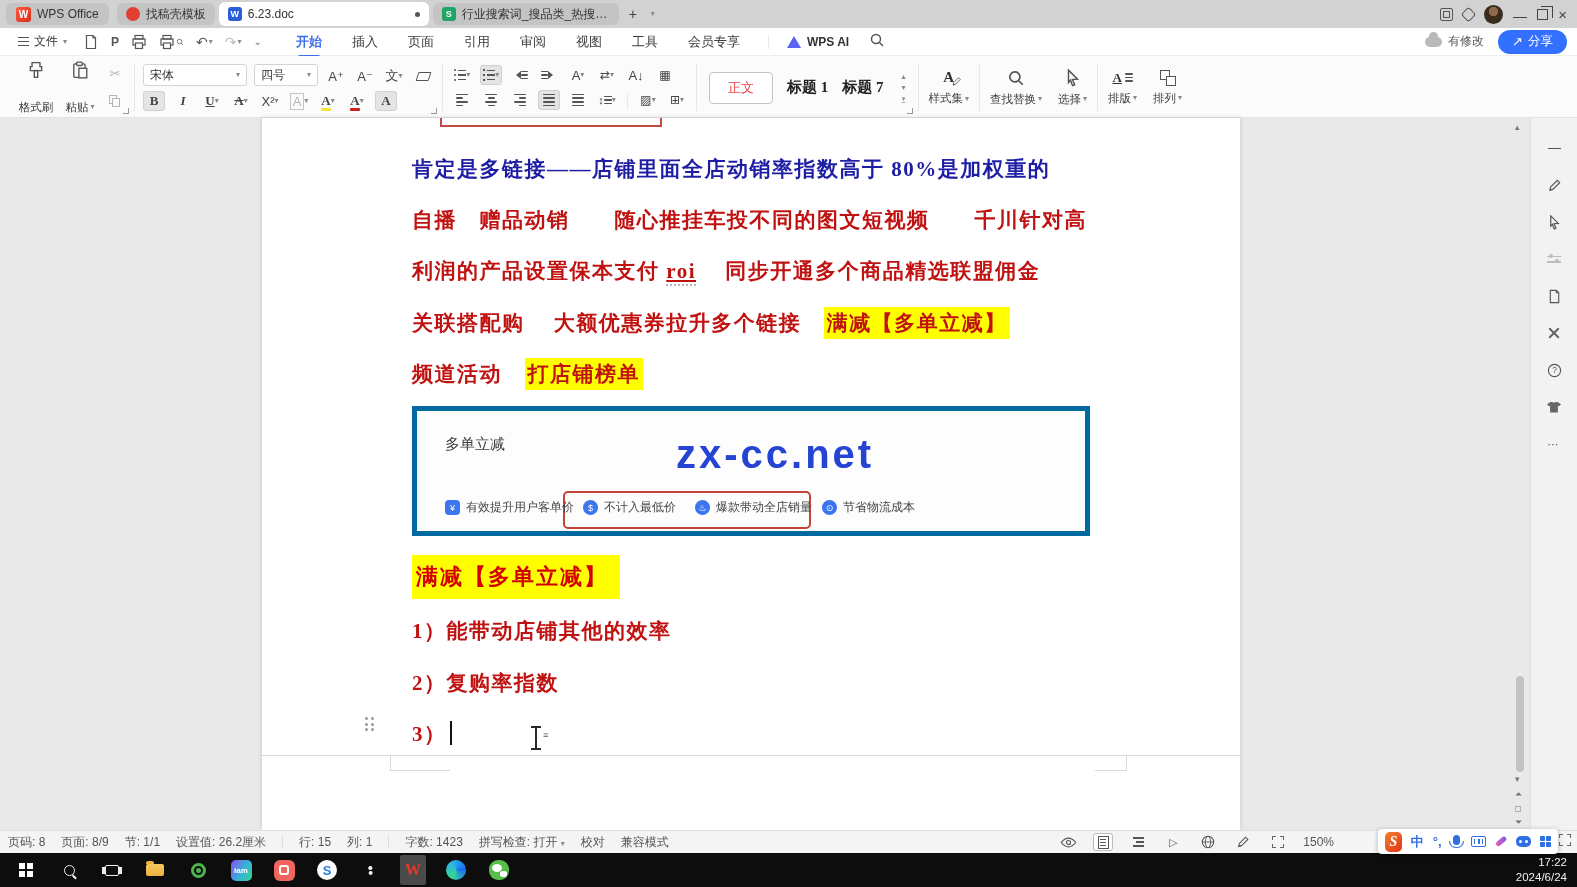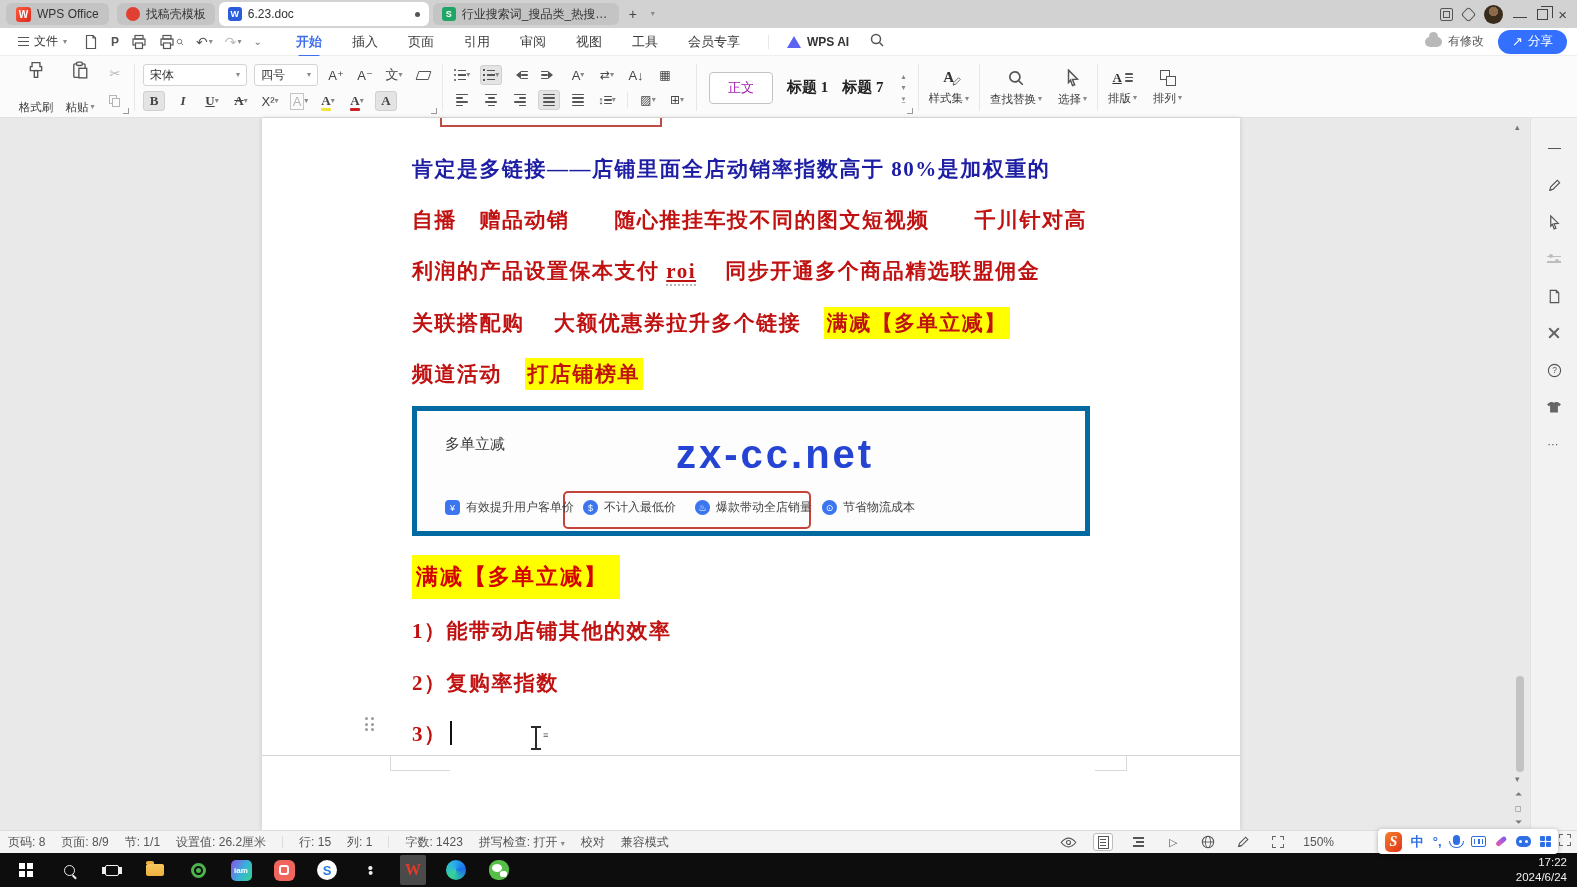--- a/index.html
+++ b/index.html
@@ -51,21 +51,21 @@
   
   .ribbon{top:56px;height:62px;background:#fbfbfb;border-bottom:1px solid #e2e2e2;display:flex;align-items:stretch;padding:4px 6px 2px 8px}
   .rgroup{position:relative;display:flex;align-items:center;padding:0 6px}
   .rdiv{width:1px;background:#e7e7e7;margin:4px 2px}
   .bigbtn{display:flex;flex-direction:column;align-items:center;justify-content:space-between;gap:4px;width:44px;height:54px;border-radius:4px;color:#3c3c3c;font-size:11.5px}
   .minicol{display:flex;flex-direction:column;gap:8px;margin-left:2px}
   .sbtn{width:22px;height:20px;display:flex;align-items:center;justify-content:center;border-radius:3px;color:#444;font-size:13px}
   .sbtn.on{background:#e4e4e4;border:1px solid #d0d0d0}
   .sbtn.dis{color:#b5b5b5}
   .fontcol{display:flex;flex-direction:column;gap:5px;justify-content:center}
-  .frow{display:flex;align-items:center;gap:7px}
+  .frow{display:flex;align-items:flex-end;gap:7px}
   .combo{display:flex;align-items:center;justify-content:space-between;border:1px solid #d4d4d4;border-radius:3px;background:#fff;height:22px;padding:0 6px;font-size:12px;color:#333}
   .combo.fname{width:104px}.combo.fsize{width:64px}
   .glyphB{font-family:"Liberation Serif",serif;font-weight:bold}
   .glyphI{font-family:"Liberation Serif",serif;font-style:italic;font-weight:bold}
   .u-line{text-decoration:underline}
   .s-line{text-decoration:line-through}
   .bar-under{position:relative}
   .bar-under::after{content:"";position:absolute;left:0;right:0;bottom:-2px;height:3.5px;border-radius:1px}
   .bar-yellow::after{background:#f3e43a}
   .bar-red::after{background:#c22}
@@ -77,21 +77,21 @@
   .albars.r{align-items:flex-end}.albars.r i:nth-child(even){width:7px}.albars.r i:nth-child(odd){width:12px}
   .albars.j i{width:12px}
   .lst{display:inline-flex;gap:2.5px;align-items:center}
   .lst .dots{display:flex;flex-direction:column;gap:2.8px}
   .lst .dots b{width:2.2px;height:2.2px;background:#555;border-radius:50%;display:block}
   .lst .lines{display:flex;flex-direction:column;gap:2.8px}
   .lst .lines i{width:8px;height:1.5px;background:#555;display:block}
   .tri-l{width:0;height:0;border:4px solid transparent;border-right:5px solid #555;display:inline-block}
   .tri-r{width:0;height:0;border:4px solid transparent;border-left:5px solid #555;display:inline-block}
   .stylebox{display:flex;align-items:center;gap:14px;padding:0 10px}
-  .st-normal{border:1px solid #c3c3c3;background:#fff;border-radius:4px;padding:6px 18px;font-size:13px;color:#a21caf}
+  .st-normal{border:1px solid #c3c3c3;background:#fff;border-radius:4px;padding:6px 18px;font-size:13px;color:#ef4444}
   .st-h{font-family:"Liberation Serif",serif;font-size:15px;color:#222;font-weight:bold}
   .st-arrows{display:flex;flex-direction:column;gap:3px;align-items:center;color:#888;font-size:8px;margin-left:4px}
   .rlabel{font-size:11.5px;color:#3c3c3c;display:flex;align-items:center;gap:2px}
   .vbig{display:flex;flex-direction:column;align-items:center;gap:5px;padding:0 8px;justify-content:center}
   .gcorner{position:absolute;right:3px;bottom:1px;width:6px;height:6px;border-right:1.4px solid #9a9a9a;border-bottom:1.4px solid #9a9a9a}
   .ico16{width:16px;height:16px}
 
   
   .docarea{top:118px;height:712px;background:#e9e9e9}
   .page{position:absolute;left:262px;top:0;width:978px;height:712px;background:#fff;box-shadow:0 0 5px rgba(0,0,0,.15)}

